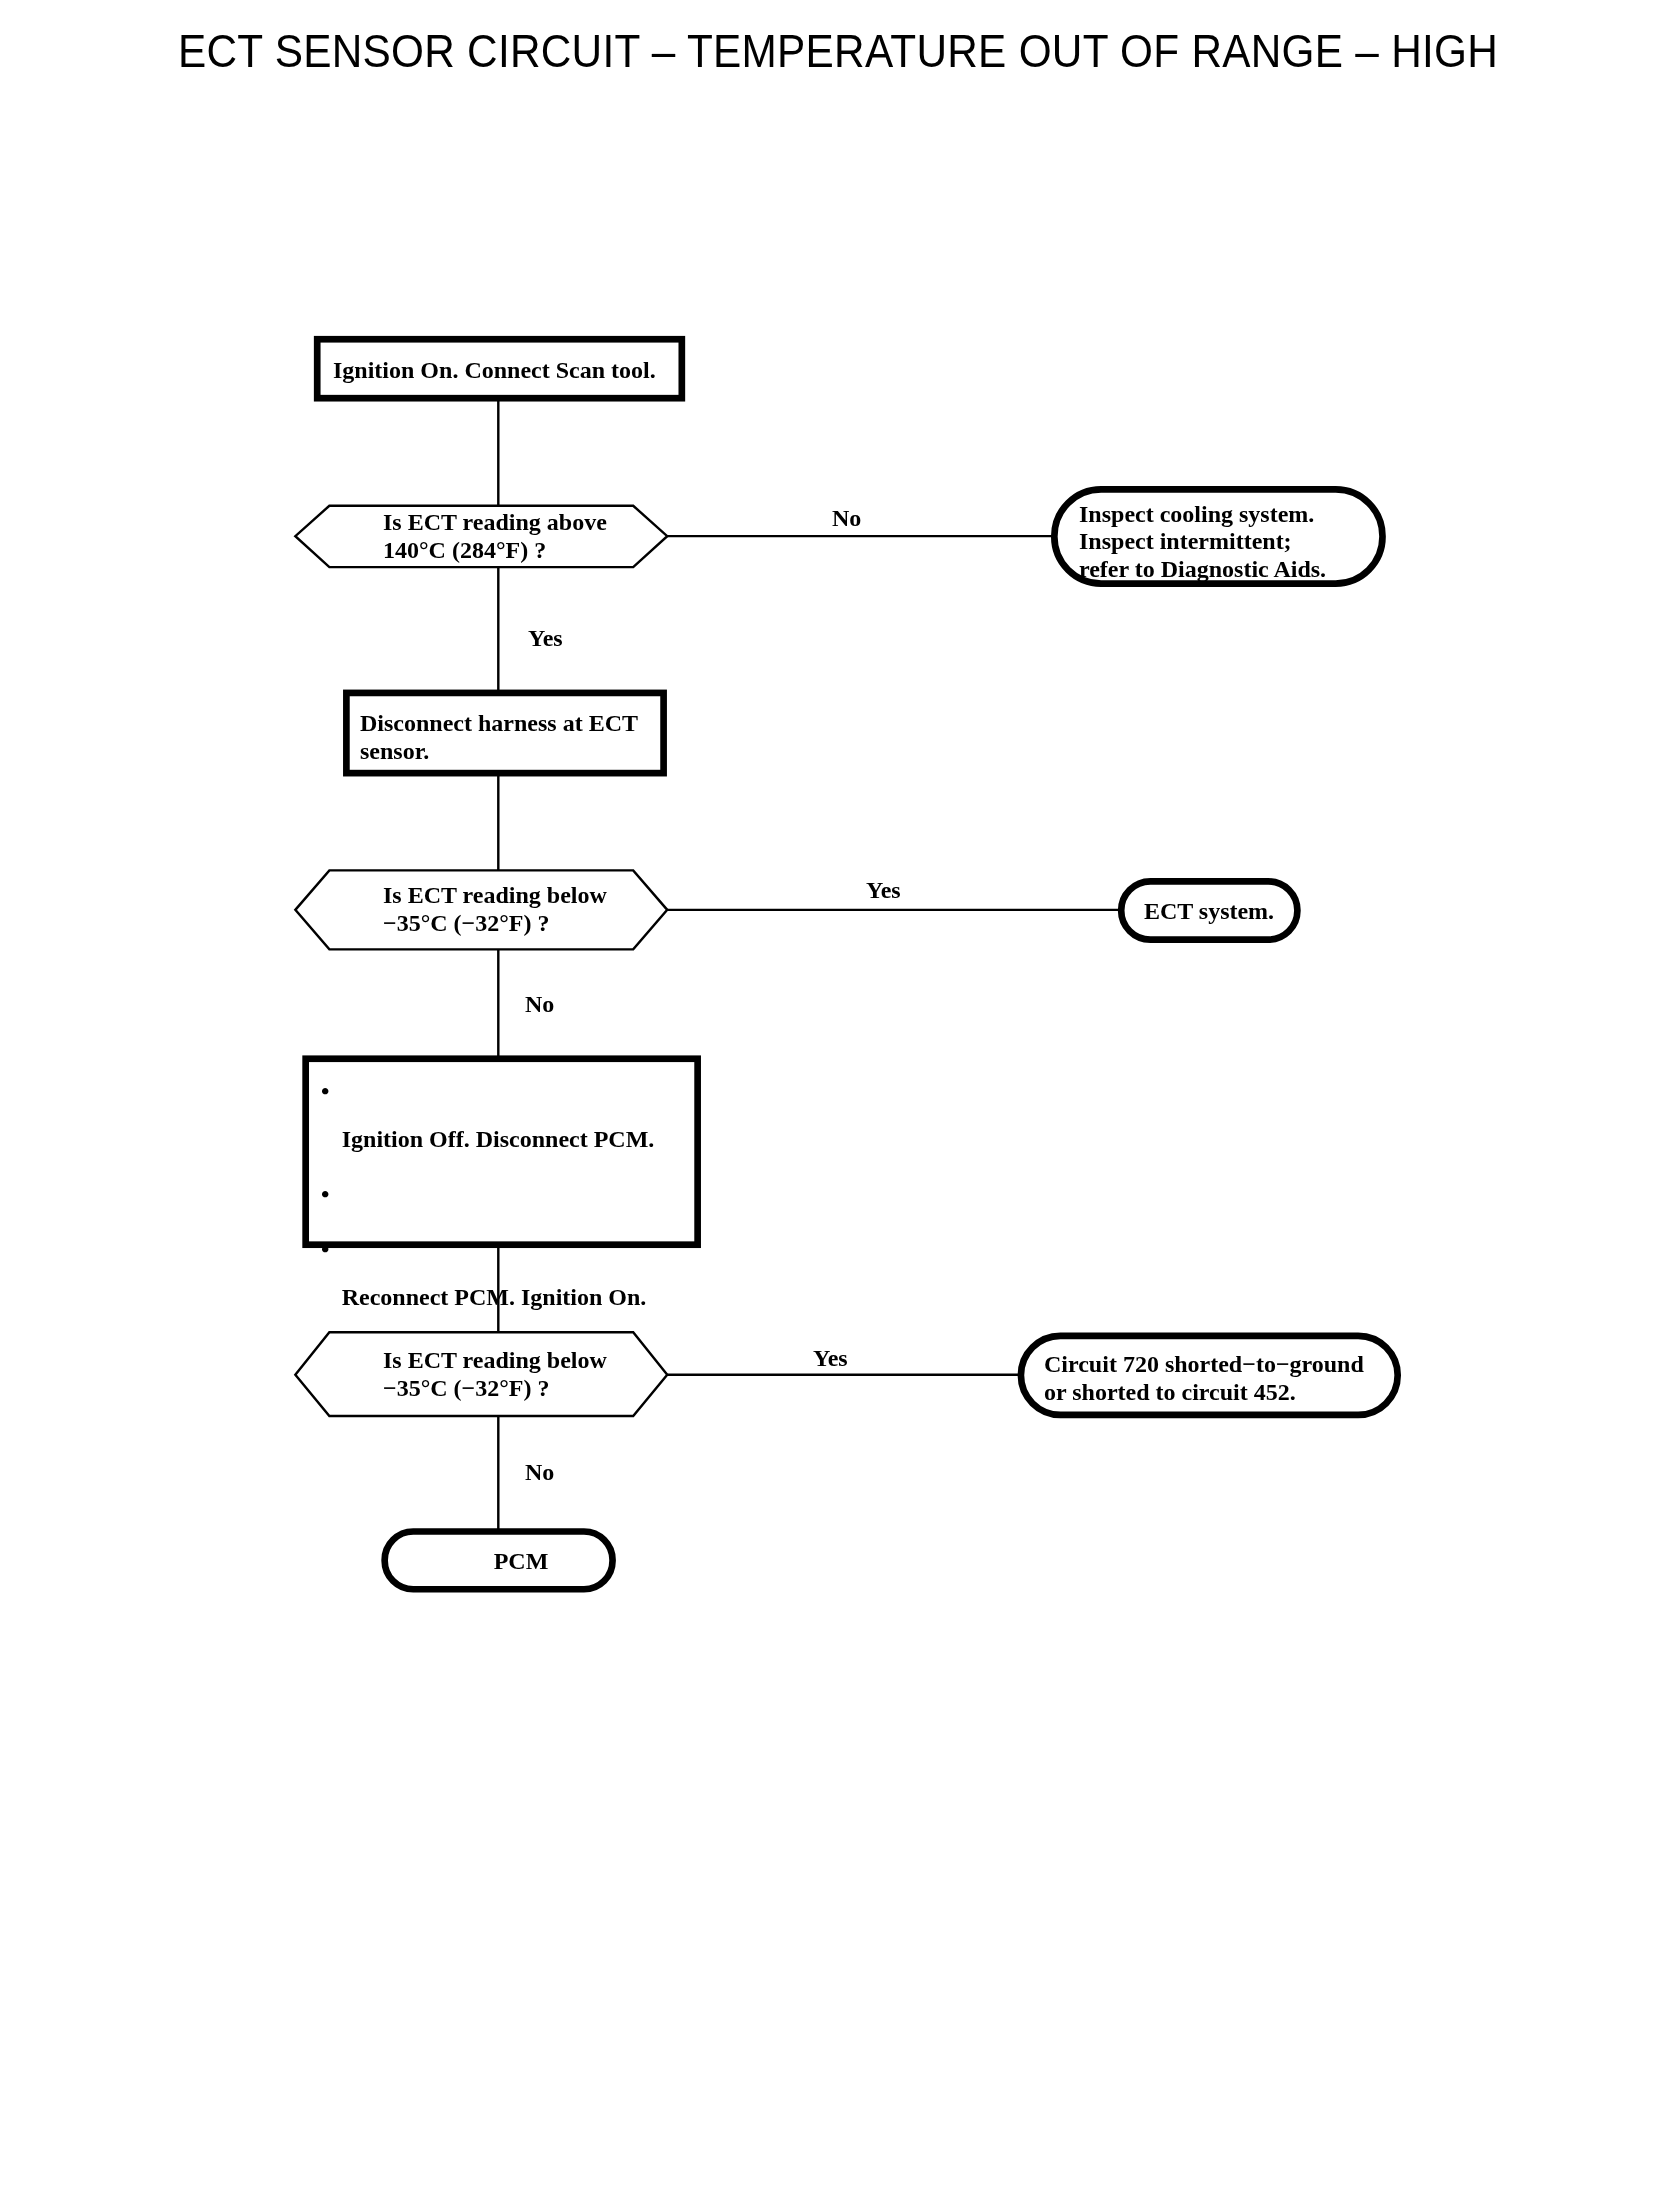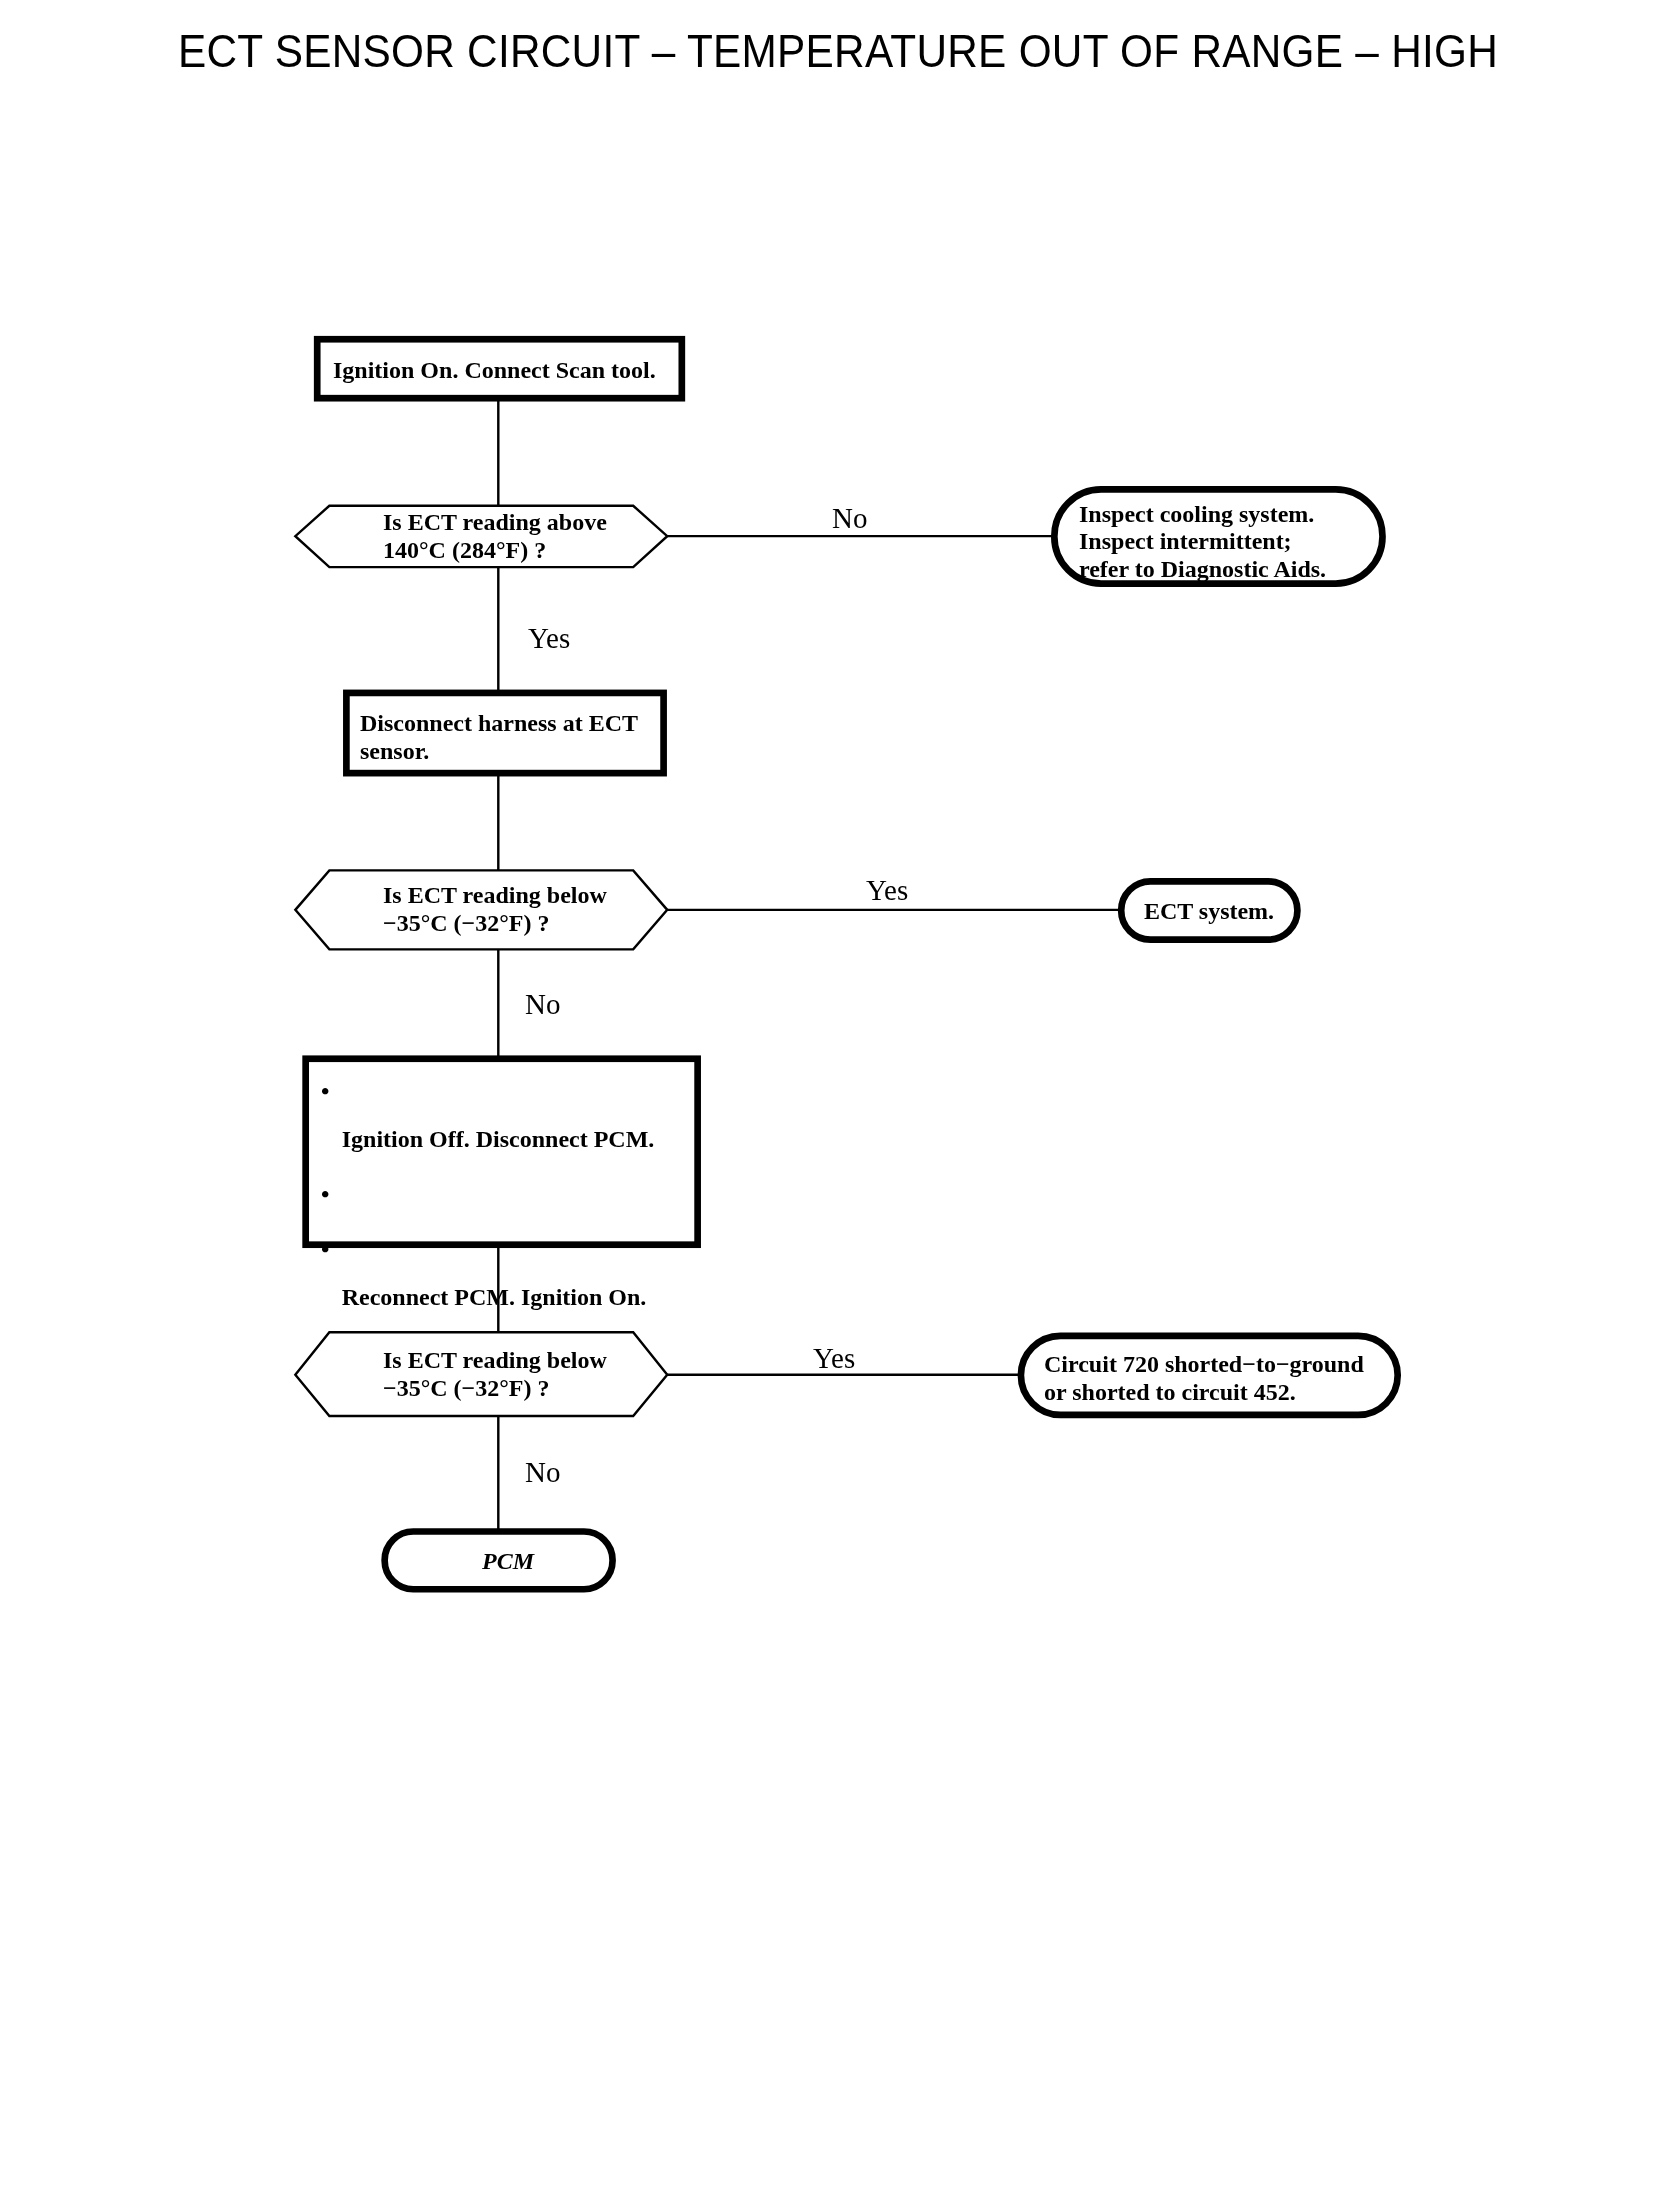--- a/index.html
+++ b/index.html
@@ -58,22 +58,22 @@
     color: #000000;
     white-space: pre-line;
   }
   .node-text.center {
     text-align: center;
   }
 
   .edge-label {
     position: absolute;
     font-family: "Liberation Serif", "DejaVu Serif", serif;
-    font-weight: normal;
-    font-size: 29px;
+    font-weight: bold;
+    font-size: 24px;
     line-height: 27px;
     color: #000000;
     white-space: nowrap;
   }
 
   
   .bullet-list {
     position: absolute;
     font-family: "Liberation Serif", "DejaVu Serif", serif;
     font-weight: bold;
@@ -178,21 +178,21 @@
       <span class="bullet-body">Reconnect PCM. Ignition On.</span>
     </div>
   </div>
 
   <div class="node-text" style="left:383px; top:1346px; width:292px;">Is ECT reading below</div>
   <div class="node-text" style="left:383px; top:1374px; width:292px;">−35°C (−32°F) ?</div>
 
   <div class="node-text" style="left:1044px; top:1350px; width:365px;">Circuit 720 shorted−to−ground</div>
   <div class="node-text" style="left:1044px; top:1378px; width:365px;">or shorted to circuit 452.</div>
 
-  <div class="node-text center" style="left:394px; top:1547px; width:228px;font-style:italic;">PCM</div>
+  <div class="node-text center" style="left:407px; top:1547px; width:228px;">PCM</div>
 
   <div class="edge-label" style="left:832px; top:505px;">No</div>
 
   <div class="edge-label" style="left:528px; top:625px;">Yes</div>
 
   <div class="edge-label" style="left:866px; top:877px;">Yes</div>
 
   <div class="edge-label" style="left:525px; top:991px;">No</div>
 
   <div class="edge-label" style="left:813px; top:1345px;">Yes</div>

